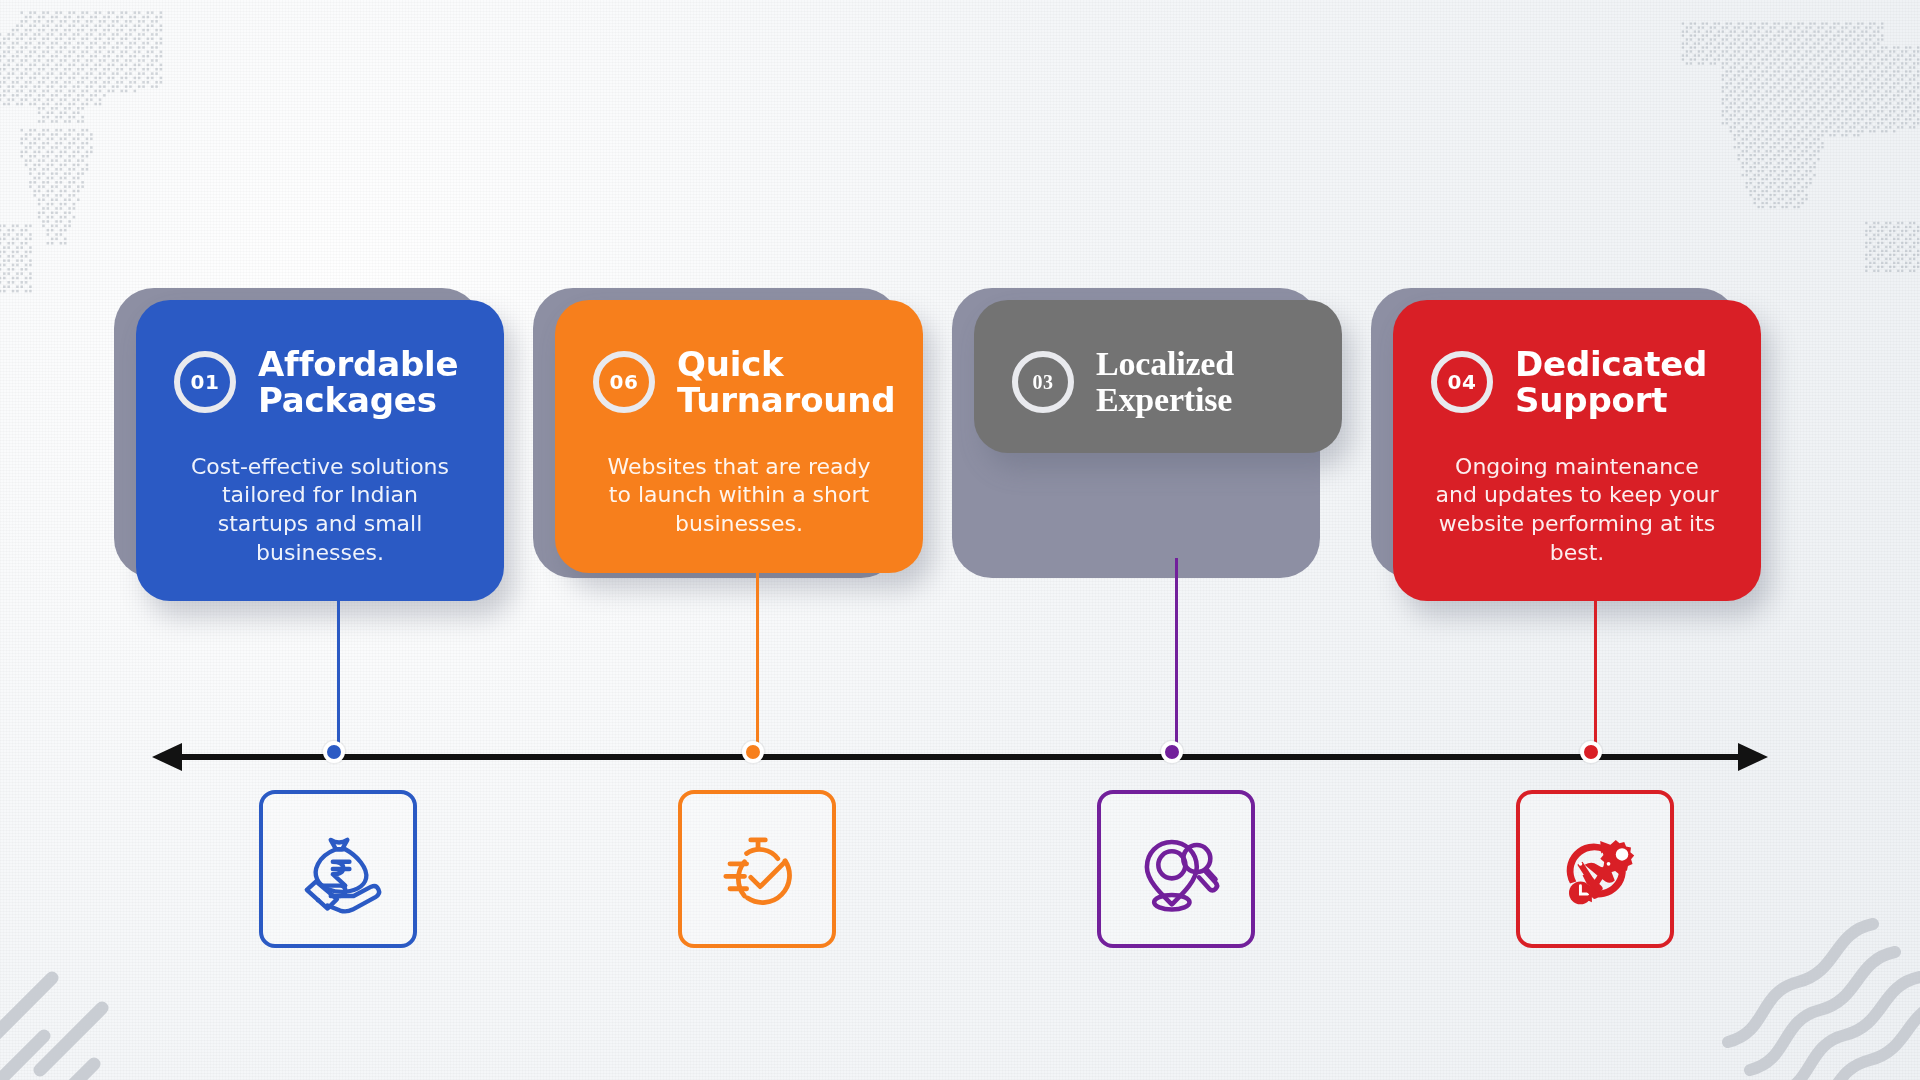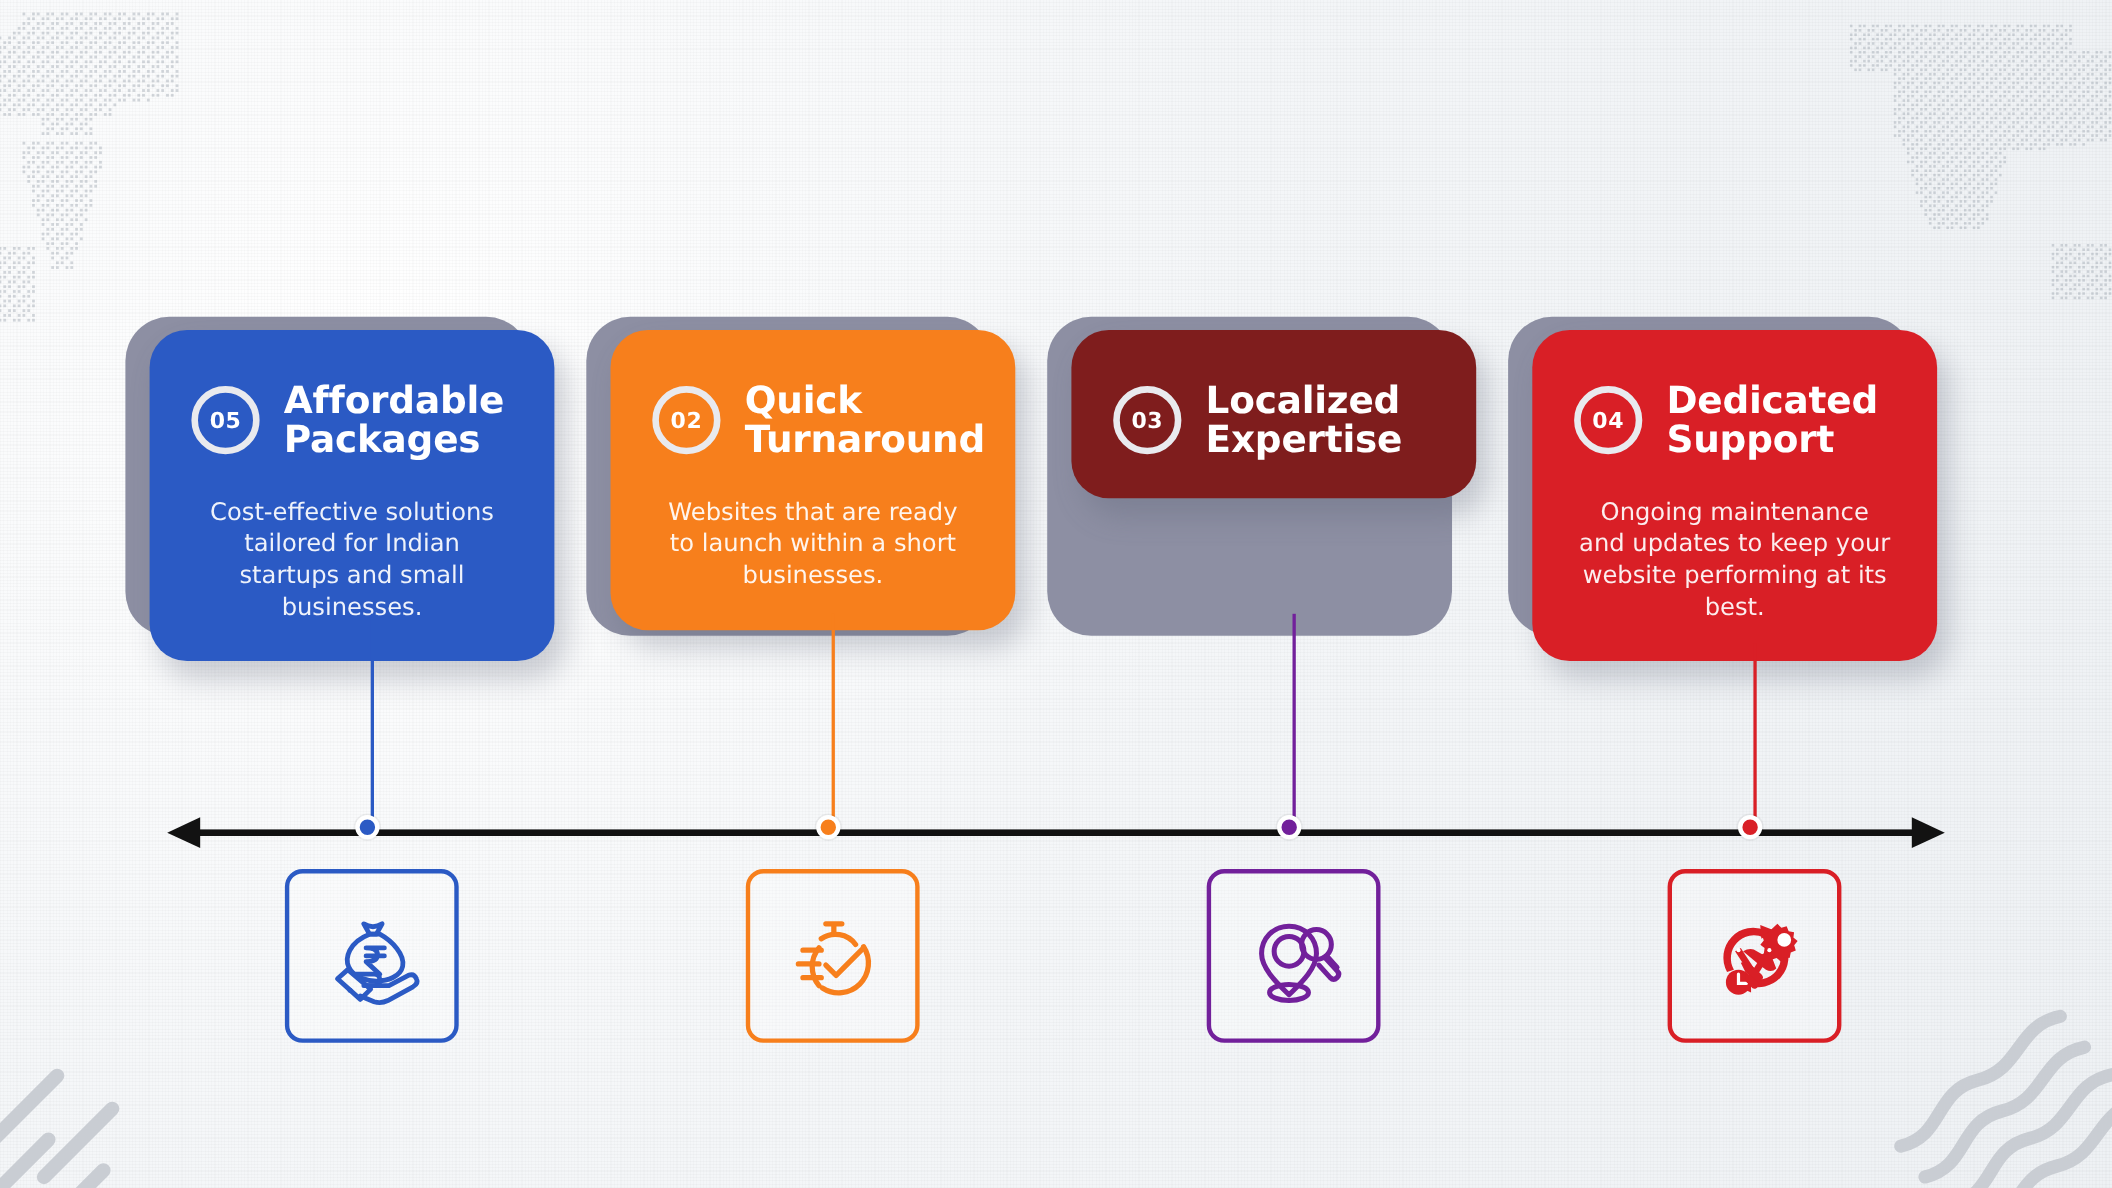--- a/index.html
+++ b/index.html
@@ -2486,43 +2486,43 @@
     <path d="M80 205 C120 195 110 160 150 150 C190 140 185 100 225 92"></path>
   </g>
 </svg>
 
 <div id="stage">
 
   <div class="card-wrap" id="cw0" style="left:136px;">
     <div class="card-shadow"></div>
     <div class="card" id="card0" style="background: rgb(43, 90, 196);">
       <div class="card-head">
-        <div class="num-badge">05</div>
+        <div class="num-badge">01</div>
         <div class="card-title">Affordable
 Packages</div>
       </div>
       <div class="card-desc">Cost-effective solutions tailored for Indian startups and small businesses.</div>
     </div>
   </div>
 
   <div class="card-wrap" id="cw1" style="left:555px;">
     <div class="card-shadow"></div>
     <div class="card" id="card1" style="background: rgb(247, 127, 28);">
       <div class="card-head">
-        <div class="num-badge">02</div>
+        <div class="num-badge">06</div>
         <div class="card-title">Quick
 Turnaround</div>
       </div>
       <div class="card-desc">Websites that are ready to launch within a short businesses.</div>
     </div>
   </div>
 
   <div class="card-wrap" id="cw2" style="left:974px;">
     <div class="card-shadow"></div>
-    <div class="card" id="card2" style="background: #7f1d1d;">
+    <div class="card" id="card2" style="background: #737373; font-family: Liberation Serif, serif;">
       <div class="card-head">
         <div class="num-badge">03</div>
         <div class="card-title">Localized
 Expertise</div>
       </div>
     </div>
   </div>
 
   <div class="card-wrap" id="cw3" style="left:1393px;border-radius:18px;">
     <div class="card-shadow"></div>

